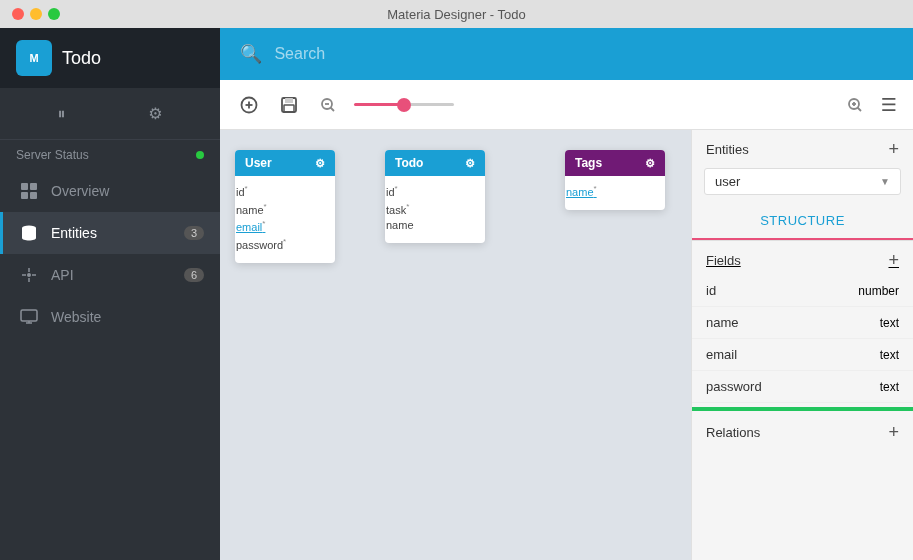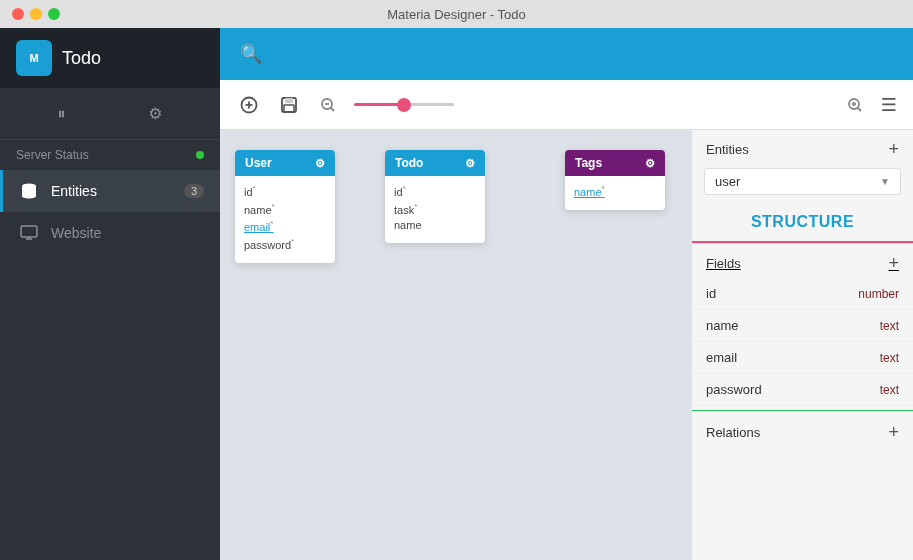--- a/index.html
+++ b/index.html
@@ -207,21 +207,21 @@
       font-size: 12px;
       font-weight: 600;
       display: flex;
       align-items: center;
       justify-content: space-between;
     }
     .entity-header.user-header { background: #1a9fd4; }
     .entity-header.todo-header { background: #1a9fd4; }
     .entity-header.tags-header { background: #701a75; }
     .gear-icon { font-size: 11px; cursor: pointer; }
-    .entity-body { padding: 6px 9px 10px; }
+    .entity-body { padding: 6px 1px 10px; }
     .field-row {
       font-size: 11px;
       color: #444;
       padding: 2px 0;
     }
     .field-row sup { font-size: 8px; color: #888; }
     .field-underline { text-decoration: underline; color: #1a9fd4; }
 
     
     .right-panel {
@@ -268,22 +268,22 @@
 
     .panel-tabs {
       display: flex;
       border-bottom: 1px solid #e0e0e0;
       background: #f5f5f5;
     }
     .panel-tab {
       flex: 1;
       text-align: center;
       padding: 10px 0;
-      font-size: 16px;
-      font-weight: 700;
+      font-size: 13px;
+      font-weight: 400;
       color: #888;
       cursor: pointer;
       letter-spacing: 0.5px;
     }
     .panel-tab.active {
       color: #1a9fd4;
       border-bottom: 2px solid #e8507a;
     }
 
     .fields-header {
@@ -297,28 +297,28 @@
 
     .field-item {
       display: flex;
       align-items: center;
       justify-content: space-between;
       padding: 8px 14px;
       font-size: 13px;
       color: #333;
       border-bottom: 1px solid #eee;
     }
-    .field-type { color: #7f1d1d; font-size: 12px; }
+    .field-type { color: #000000; font-size: 12px; }
 
     .relations-header {
       display: flex;
       align-items: center;
       justify-content: space-between;
       padding: 12px 14px 6px;
-      border-top: 1px solid #22c55e;
+      border-top: 4px solid #22c55e;
       margin-top: 4px;
     }
     .relations-title { font-size: 13px; color: #333; font-weight: 500; }
     .relations-empty {
       padding: 8px 14px;
       font-size: 12px;
       color: #aaa;
       font-style: italic;
     }
   </style>
@@ -348,49 +348,74 @@
       <span class="sidebar-icon-btn">⏸</span>
       <span class="sidebar-icon-btn">⚙</span>
     </div>
 
     <div class="server-status">
       <span>Server Status</span>
       <span class="status-dot"></span>
     </div>
 
     <nav>
+      <div class="nav-item">
+        <span class="nav-icon">
+          <svg width="18" height="18" viewBox="0 0 18 18" fill="currentColor">
+            <rect x="1" y="1" width="7" height="7" rx="1"></rect>
+            <rect x="10" y="1" width="7" height="7" rx="1"></rect>
+            <rect x="1" y="10" width="7" height="7" rx="1"></rect>
+            <rect x="10" y="10" width="7" height="7" rx="1"></rect>
+          </svg>
+        </span>
+        <span>Overview</span>
+      </div>
       <div class="nav-item active">
         <span class="nav-icon">
           <svg width="18" height="18" viewBox="0 0 18 18" fill="currentColor">
             <ellipse cx="9" cy="4" rx="7" ry="2.5"></ellipse>
             <path d="M2 4v3.5c0 1.38 3.13 2.5 7 2.5s7-1.12 7-2.5V4"></path>
             <path d="M2 7.5v3.5c0 1.38 3.13 2.5 7 2.5s7-1.12 7-2.5V7.5"></path>
             <path d="M2 11v3c0 1.38 3.13 2.5 7 2.5s7-1.12 7-2.5v-3"></path>
           </svg>
         </span>
         <span>Entities</span>
         <span class="nav-badge">3</span>
       </div>
       <div class="nav-item">
         <span class="nav-icon">
+          <svg width="18" height="18" viewBox="0 0 18 18" fill="currentColor">
+            <circle cx="9" cy="9" r="2"></circle>
+            <line x1="9" y1="2" x2="9" y2="6" stroke="currentColor" stroke-width="1.5"></line>
+            <line x1="9" y1="12" x2="9" y2="16" stroke="currentColor" stroke-width="1.5"></line>
+            <line x1="2" y1="9" x2="6" y2="9" stroke="currentColor" stroke-width="1.5"></line>
+            <line x1="12" y1="9" x2="16" y2="9" stroke="currentColor" stroke-width="1.5"></line>
+          </svg>
+        </span>
+        <span>API</span>
+        <span class="nav-badge">6</span>
+      </div>
+      <div class="nav-item">
+        <span class="nav-icon">
           <svg width="18" height="18" viewBox="0 0 18 18" fill="none" stroke="currentColor" stroke-width="1.5">
             <rect x="1" y="2" width="16" height="11" rx="1.5"></rect>
             <line x1="6" y1="15" x2="12" y2="15"></line>
             <line x1="9" y1="13" x2="9" y2="15"></line>
           </svg>
         </span>
         <span>Website</span>
       </div>
     </nav>
   </div>
 
   <div class="main-area">
 
     <div class="search-bar">
       <span class="search-icon">🔍</span>
+      <input class="search-input" type="text" placeholder="Search" style="">
     </div>
 
     <div class="canvas-toolbar">
       <span class="toolbar-btn">
         <svg width="18" height="18" viewBox="0 0 18 18" fill="none" stroke="#555" stroke-width="1.8">
           <circle cx="9" cy="9" r="7.5"></circle>
           <line x1="9" y1="5.5" x2="9" y2="12.5"></line>
           <line x1="5.5" y1="9" x2="12.5" y2="9"></line>
         </svg>
       </span>

